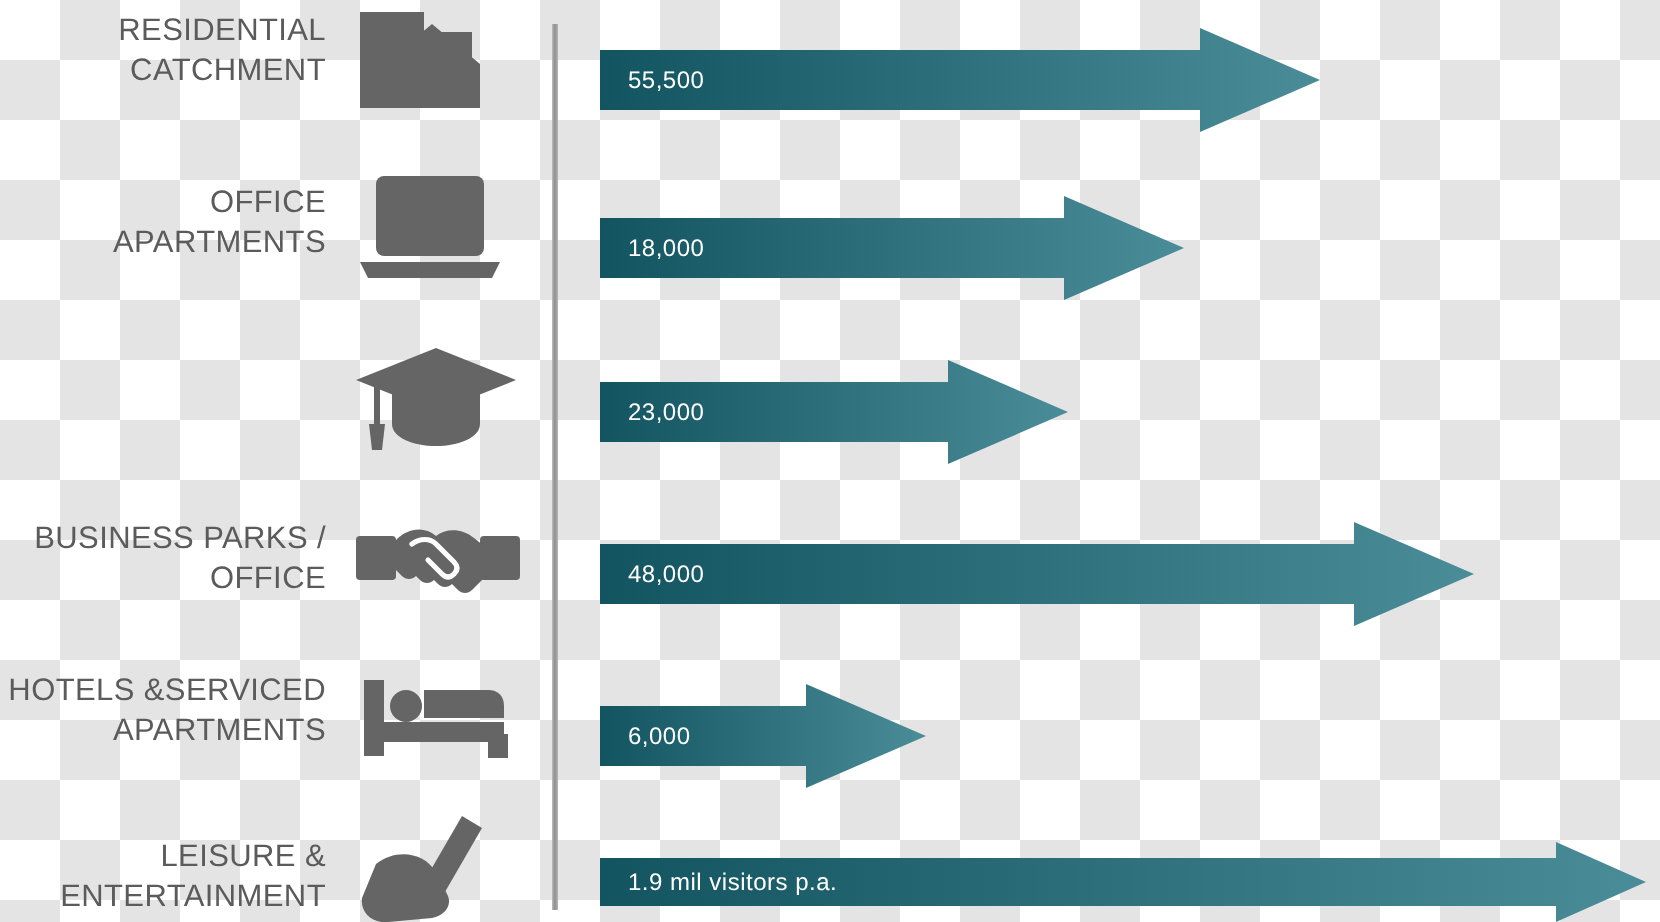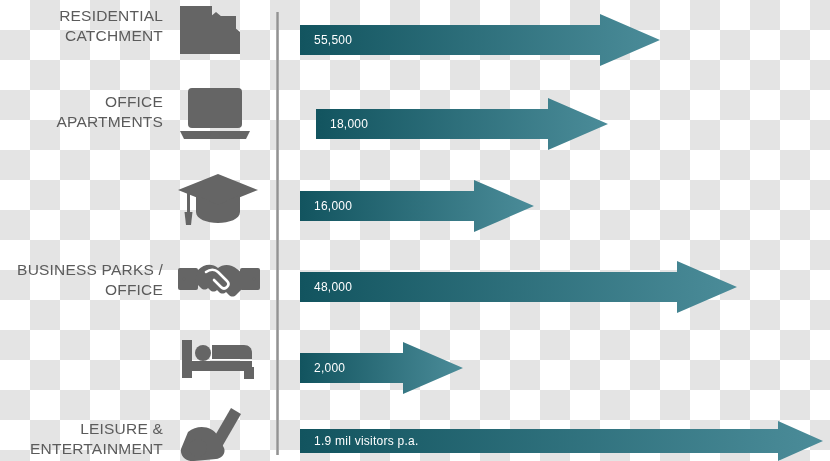--- a/index.html
+++ b/index.html
@@ -147,21 +147,21 @@
           <rect x="36" y="22" width="4" height="10"></rect>
           <rect x="42" y="15" width="4" height="17"></rect>
           <rect x="48" y="20" width="4" height="12"></rect>
           <rect x="22" y="11" width="2" height="21"></rect>
           <rect x="22" y="31" width="32" height="2"></rect>
         </g>
         <path d="M4 45 H74 L70 53 H8 Z"></path>
         <rect x="34" y="47" width="10" height="3" rx="1.5" fill="#d8d8d8"></rect>
       </svg>
     </div>
-    <div class="arrow" style="top:96px;left:316px;margin-top:-80px">
+    <div class="arrow" style="top:96px;left:300px;margin-top:-80px">
       <svg width="292" height="52" viewBox="0 0 292 52" preserveAspectRatio="none">
         <defs>
           <linearGradient id="g2" x1="0" y1="0" x2="1" y2="0">
             <stop offset="0%" stop-color="#12545f"></stop>
             <stop offset="100%" stop-color="#4b8c99"></stop>
           </linearGradient>
         </defs>
         <path d="M0 11 H232 V0 L292 26 L232 52 V41 H0 Z" fill="url(#g2)"></path>
       </svg>
       <span class="val">18,000</span>
@@ -180,21 +180,21 @@
     <div class="arrow" style="top:14px">
       <svg width="234" height="52" viewBox="0 0 234 52" preserveAspectRatio="none">
         <defs>
           <linearGradient id="g3" x1="0" y1="0" x2="1" y2="0">
             <stop offset="0%" stop-color="#12545f"></stop>
             <stop offset="100%" stop-color="#4b8c99"></stop>
           </linearGradient>
         </defs>
         <path d="M0 11 H174 V0 L234 26 L174 52 V41 H0 Z" fill="url(#g3)"></path>
       </svg>
-      <span class="val">16,000</span>
+      <span class="val">23,000</span>
     </div>
   </div>
 
   <div class="row" style="top:248px;height:80px">
     <div class="label" style="top:12px">BUSINESS PARKS /
 OFFICE</div>
     <div class="icon" style="top:6px">
       <svg width="86" height="54" viewBox="0 0 86 54">
         <rect x="2" y="14" width="20" height="22" rx="2"></rect>
         <circle cx="8" cy="25" r="2" fill="#ffffff"></circle>
@@ -212,40 +212,42 @@
             <stop offset="100%" stop-color="#4b8c99"></stop>
           </linearGradient>
         </defs>
         <path d="M0 11 H377 V0 L437 26 L377 52 V41 H0 Z" fill="url(#g4)"></path>
       </svg>
       <span class="val">48,000</span>
     </div>
   </div>
 
   <div class="row" style="top:330px;height:78px">
+    <div class="label" style="top:6px">HOTELS &amp;SERVICED
+APARTMENTS</div>
     <div class="icon" style="top:4px">
       <svg width="86" height="54" viewBox="0 0 86 54">
         <rect x="6" y="6" width="10" height="38"></rect>
         <circle cx="27" cy="19" r="8"></circle>
         <path d="M36 11 h32 c5 0 8 3 8 8 v6 H36 Z"></path>
         <rect x="16" y="27" width="60" height="10"></rect>
         <rect x="68" y="33" width="10" height="12"></rect>
       </svg>
     </div>
     <div class="arrow" style="top:12px">
       <svg width="163" height="52" viewBox="0 0 163 52" preserveAspectRatio="none">
         <defs>
           <linearGradient id="g5" x1="0" y1="0" x2="1" y2="0">
             <stop offset="0%" stop-color="#12545f"></stop>
             <stop offset="100%" stop-color="#4b8c99"></stop>
           </linearGradient>
         </defs>
         <path d="M0 11 H103 V0 L163 26 L103 52 V41 H0 Z" fill="url(#g5)"></path>
       </svg>
-      <span class="val">2,000</span>
+      <span class="val">6,000</span>
     </div>
   </div>
 
   <div class="row" style="top:404px;height:57px">
     <div class="label" style="top:15px">LEISURE &amp;
 ENTERTAINMENT</div>
     <div class="icon" style="top:0px">
       <svg width="86" height="57" viewBox="0 0 86 57">
         <path d="M55 4 l10 6 -22 38 -10 -6 Z"></path>
         <path d="M12 28 c10-8 24-6 30 4 l6 12 c2 5 -2 10 -8 11 l-22 2 c-8 1 -14-5 -13-12 Z"></path>

